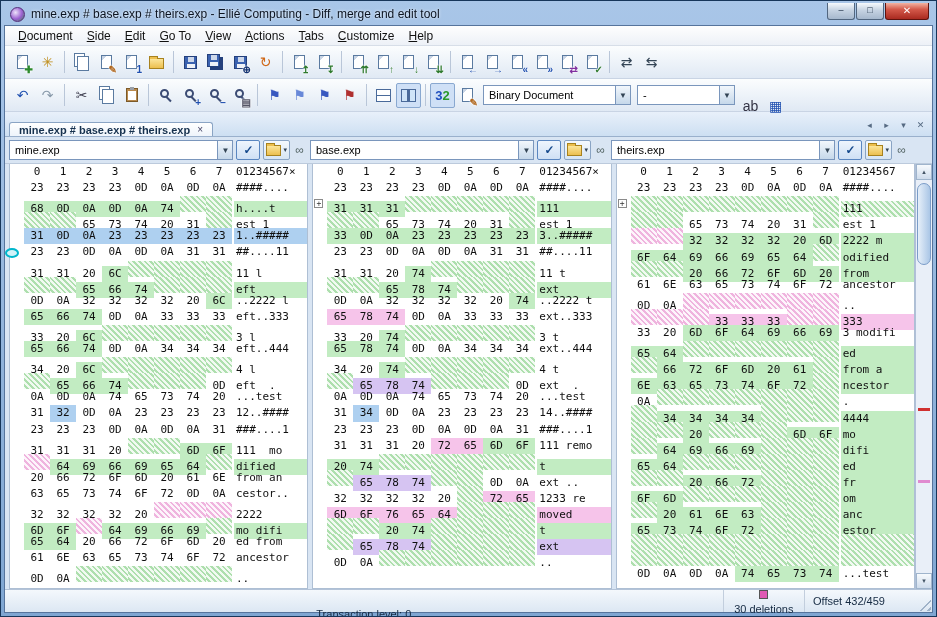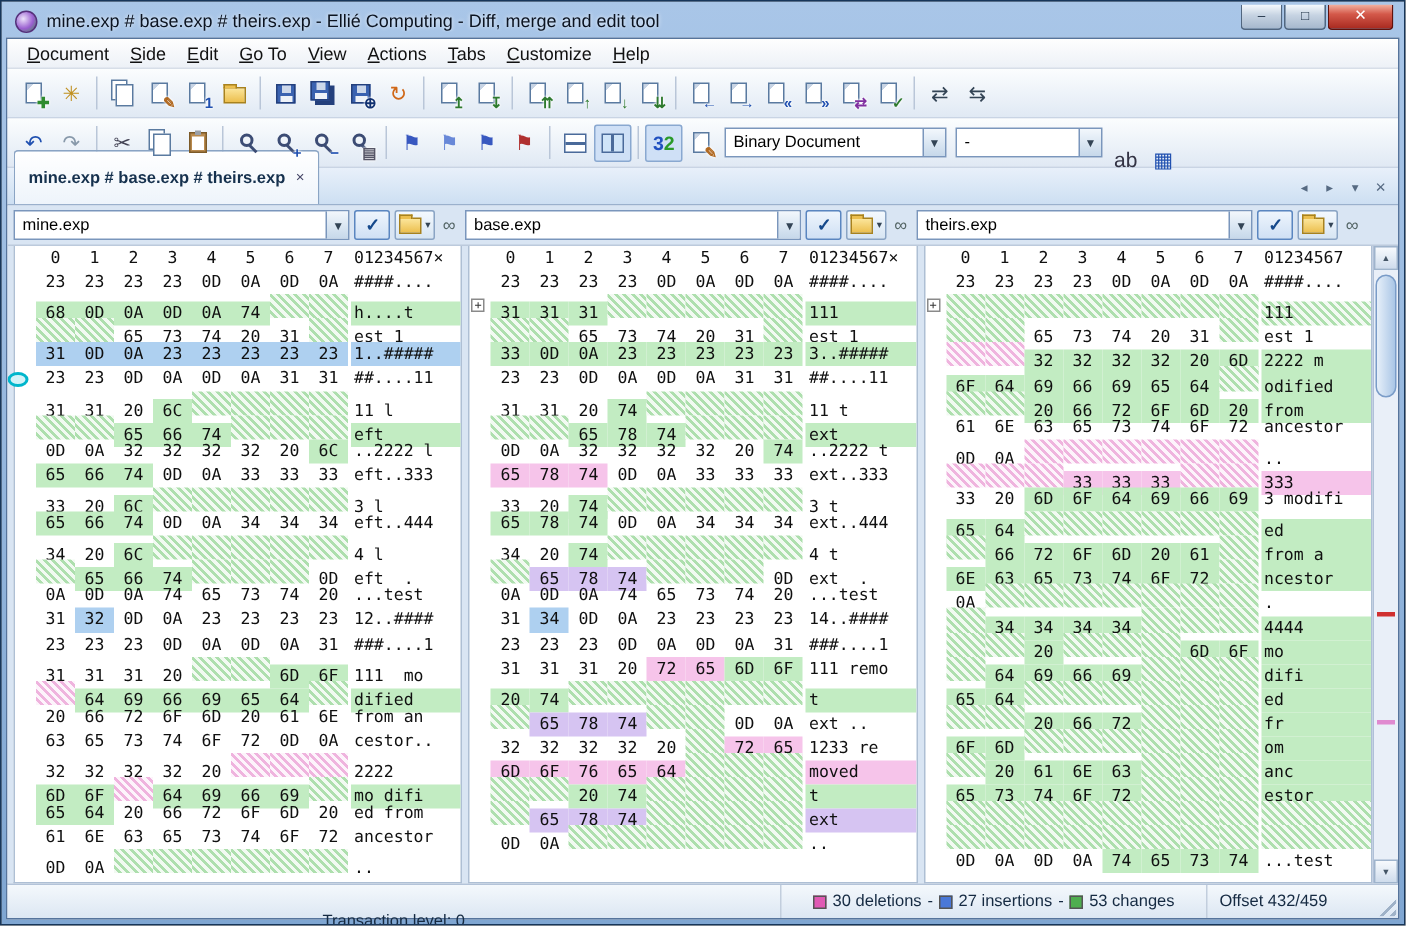--- a/index.html
+++ b/index.html
@@ -54,21 +54,21 @@
   .ic-t32{ font-size:13px; font-weight:bold; line-height:1; }
   .ic-t32 i{ color:#2050c0; font-style:normal; } .ic-t32 u{ color:#2a9a2a; text-decoration:none; }
   .combo{ height:20px; border:1px solid #7a96bc; background:#fff; display:inline-flex; align-items:center;
           font-size:11px; margin:0 3px; flex:none; }
   .combo .val{ padding:0 5px; flex:1; white-space:nowrap; overflow:hidden; }
   .combo .drop{ width:15px; height:100%; background:linear-gradient(#f2f7fc,#c6d8ea); border-left:1px solid #7a96bc;
                 font-size:8px; display:flex; align-items:center; justify-content:center; color:#345; }
   
   .tabbar{ height:25px; background:linear-gradient(#e8f0fa,#cddff2); border-bottom:1px solid #9ab0cc;
            display:flex; align-items:flex-end; padding:2px 4px 0; }
-  .tab{ height:36px; background:linear-gradient(#ffffff,#eef4fb); border:1px solid #8aa4c4; border-bottom:none;
+  .tab{ height:14px; background:linear-gradient(#ffffff,#eef4fb); border:1px solid #8aa4c4; border-bottom:none;
         border-radius:3px 3px 0 0; display:flex; align-items:center; padding:0 9px; font-size:11px;
         font-weight:bold; gap:7px; color:#16314e; }
   .tabclose{ font-size:10px; color:#446; font-weight:normal; }
   .tabnav{ margin-left:auto; display:flex; gap:2px; align-items:center; padding-bottom:4px; }
   .tnbtn{ width:15px; height:15px; font-size:9px; display:flex; align-items:center; justify-content:center; color:#566a82; }
   
   .paneheads{ display:flex; background:#d9e5f3; padding:3px 3px 3px 4px; gap:4px; border-bottom:1px solid #bccadc; }
   .phead{ flex:1; display:flex; align-items:center; gap:3px; min-width:0; }
   .phead .combo{ flex:1; margin:0; }
   .vbtn{ width:24px; height:20px; border:1px solid #5a86c0; border-radius:2px;
@@ -99,21 +99,21 @@
   .sbtn{ height:16px; background:linear-gradient(#f7fafd,#cfdcec); border:1px solid #9fb4cc; font-size:7px;
          display:flex; align-items:center; justify-content:center; color:#456; }
   .strack{ flex:1; position:relative; }
   .sthumb{ position:absolute; top:3px; height:82px; left:1px; right:1px;
            background:linear-gradient(90deg,#e6eff9,#aac6e6); border:1px solid #7a9cc8; border-radius:7px; }
   .smark{ position:absolute; left:2px; right:2px; height:3px; }
   
   .statusbar{ height:23px; background:linear-gradient(#f4f8fc,#dce7f3); border-top:1px solid #b3c3d8;
               display:flex; align-items:center; font-size:11px; color:#152a42; position:relative; }
   .seg1{ flex:1; text-align:center;margin-top:26px; }
-  .seg2{ display:flex; align-items:center; gap:4px; padding:0 21px; border-left:1px solid #c2cedd; height:100%; }
+  .seg2{ display:flex; align-items:center; gap:4px; padding:0 9px; border-left:1px solid #c2cedd; height:100%;flex-direction:column; }
   .seg3{ width:128px; padding:0 8px; border-left:1px solid #c2cedd; height:100%; display:flex; align-items:center; }
   .sq{ width:9px; height:9px; border:1px solid #555; display:inline-block; flex:none; }
   .grip{ position:absolute; right:1px; bottom:1px; width:13px; height:13px;
          background:repeating-linear-gradient(135deg,#9fb2c8 0 2px,transparent 2px 5px);
          clip-path:polygon(100% 0,100% 100%,0 100%); }
 </style>
 </head>
 <body>
 
 <div class="window">

